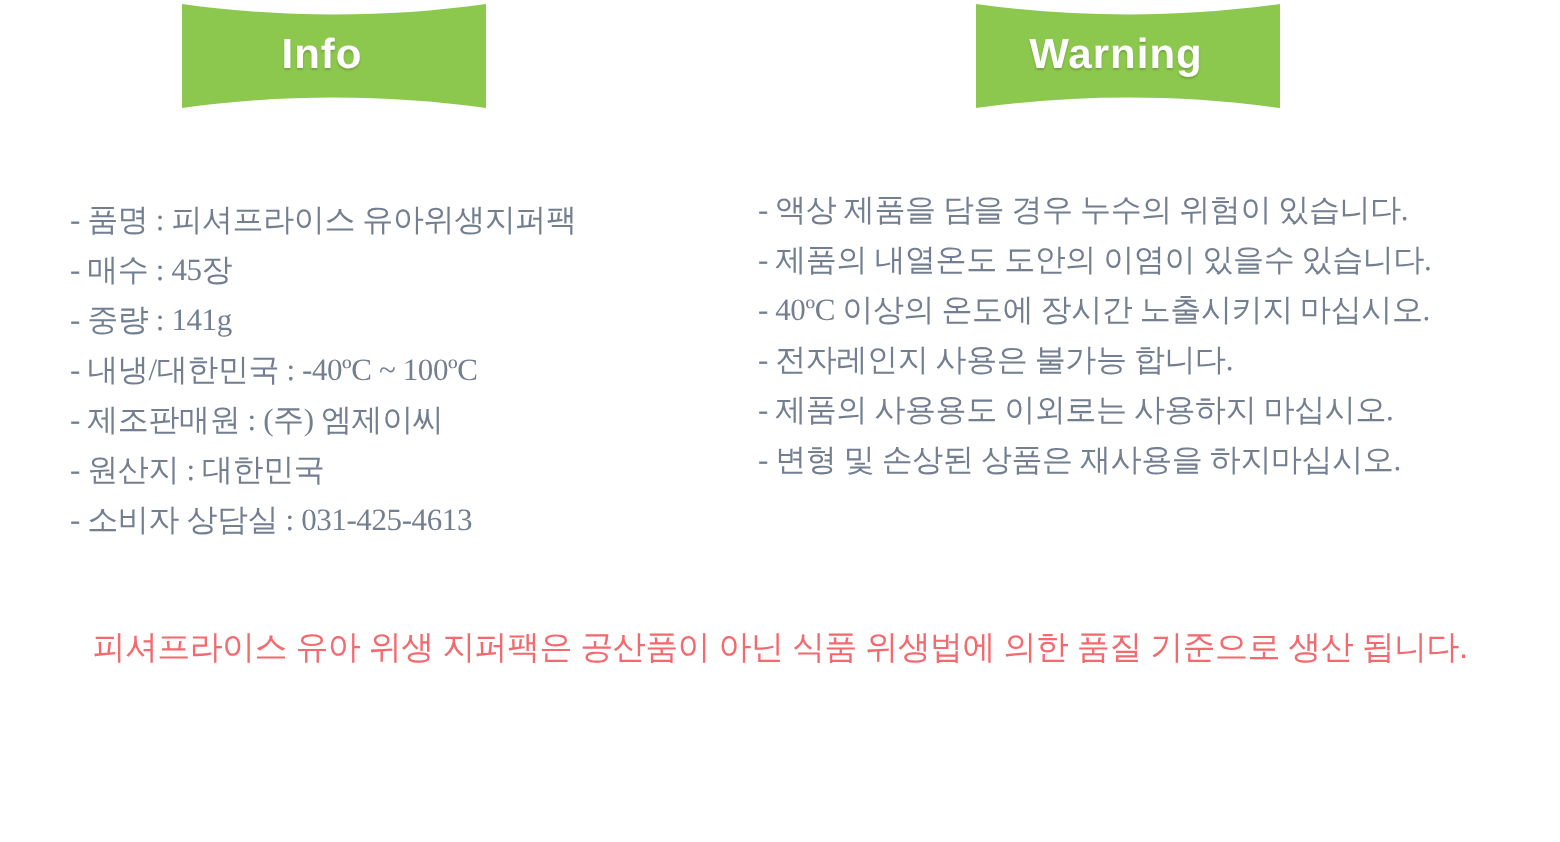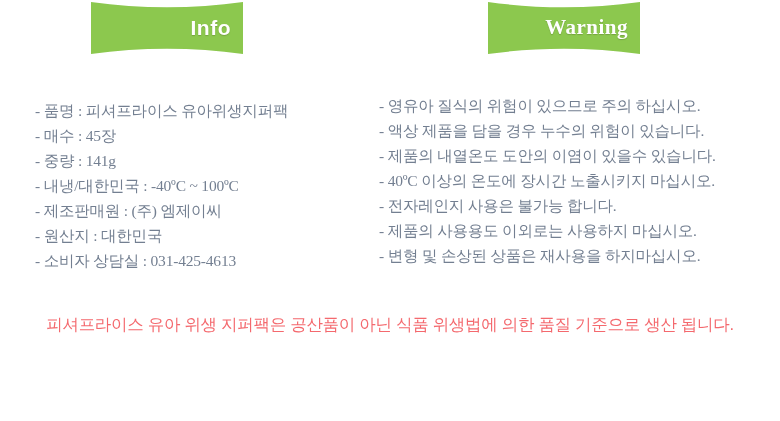--- a/index.html
+++ b/index.html
@@ -22,21 +22,21 @@
     height: 421px;
   }
 
   
   .banner {
     position: absolute;
     width: 140px;
     height: 52px;
     display: flex;
     align-items: center;
-    justify-content: flex-end;
+    justify-content: center;
   }
   .banner .ribbon-svg {
     position: absolute;
     left: 0;
     top: 0;
     width: 152px;
     height: 52px;
     display: block;
   }
   .banner-label {
@@ -46,21 +46,21 @@
     font-size: 21px;
     font-weight: bold;
     letter-spacing: 0.5px;
     line-height: 1;
     text-shadow: 0 1px 1px rgba(90,120,50,0.45);
     -webkit-font-smoothing: antialiased;
     padding-bottom: 2px;
   }
 
   #banner-info   { left: 91px;  top: 2px; }
-  #banner-warn   { left: 488px; top: 2px; font-family: Liberation Serif, serif; }
+  #banner-warn   { left: 488px; top: 2px; }
 
   
   .col {
     position: absolute;
     color: #737f91;
     font-size: 15.5px;
     line-height: 25px;
     white-space: nowrap;
     font-family: Liberation Serif, serif;
   }
@@ -116,21 +116,20 @@
     <span class="line">- 품명 : 피셔프라이스 유아위생지퍼팩</span>
     <span class="line">- 매수 : 45장</span>
     <span class="line">- 중량 : 141g</span>
     <span class="line">- 내냉/대한민국 : -40ºC ~ 100ºC</span>
     <span class="line">- 제조판매원 : (주) 엠제이씨</span>
     <span class="line">- 원산지 : 대한민국</span>
     <span class="line">- 소비자 상담실 : 031-425-4613</span>
   </div>
 
   <div class="col" id="col-warning">
-    <span class="line">- 영유아 질식의 위험이 있으므로 주의 하십시오.</span>
     <span class="line">- 액상 제품을 담을 경우 누수의 위험이 있습니다.</span>
     <span class="line">- 제품의 내열온도 도안의 이염이 있을수 있습니다.</span>
     <span class="line">- 40ºC 이상의 온도에 장시간 노출시키지 마십시오.</span>
     <span class="line">- 전자레인지 사용은 불가능 합니다.</span>
     <span class="line">- 제품의 사용용도 이외로는 사용하지 마십시오.</span>
     <span class="line">- 변형 및 손상된 상품은 재사용을 하지마십시오.</span>
   </div>
 
   <div id="footer-notice">피셔프라이스 유아 위생 지퍼팩은 공산품이 아닌 식품 위생법에 의한 품질 기준으로 생산 됩니다.</div>
 

